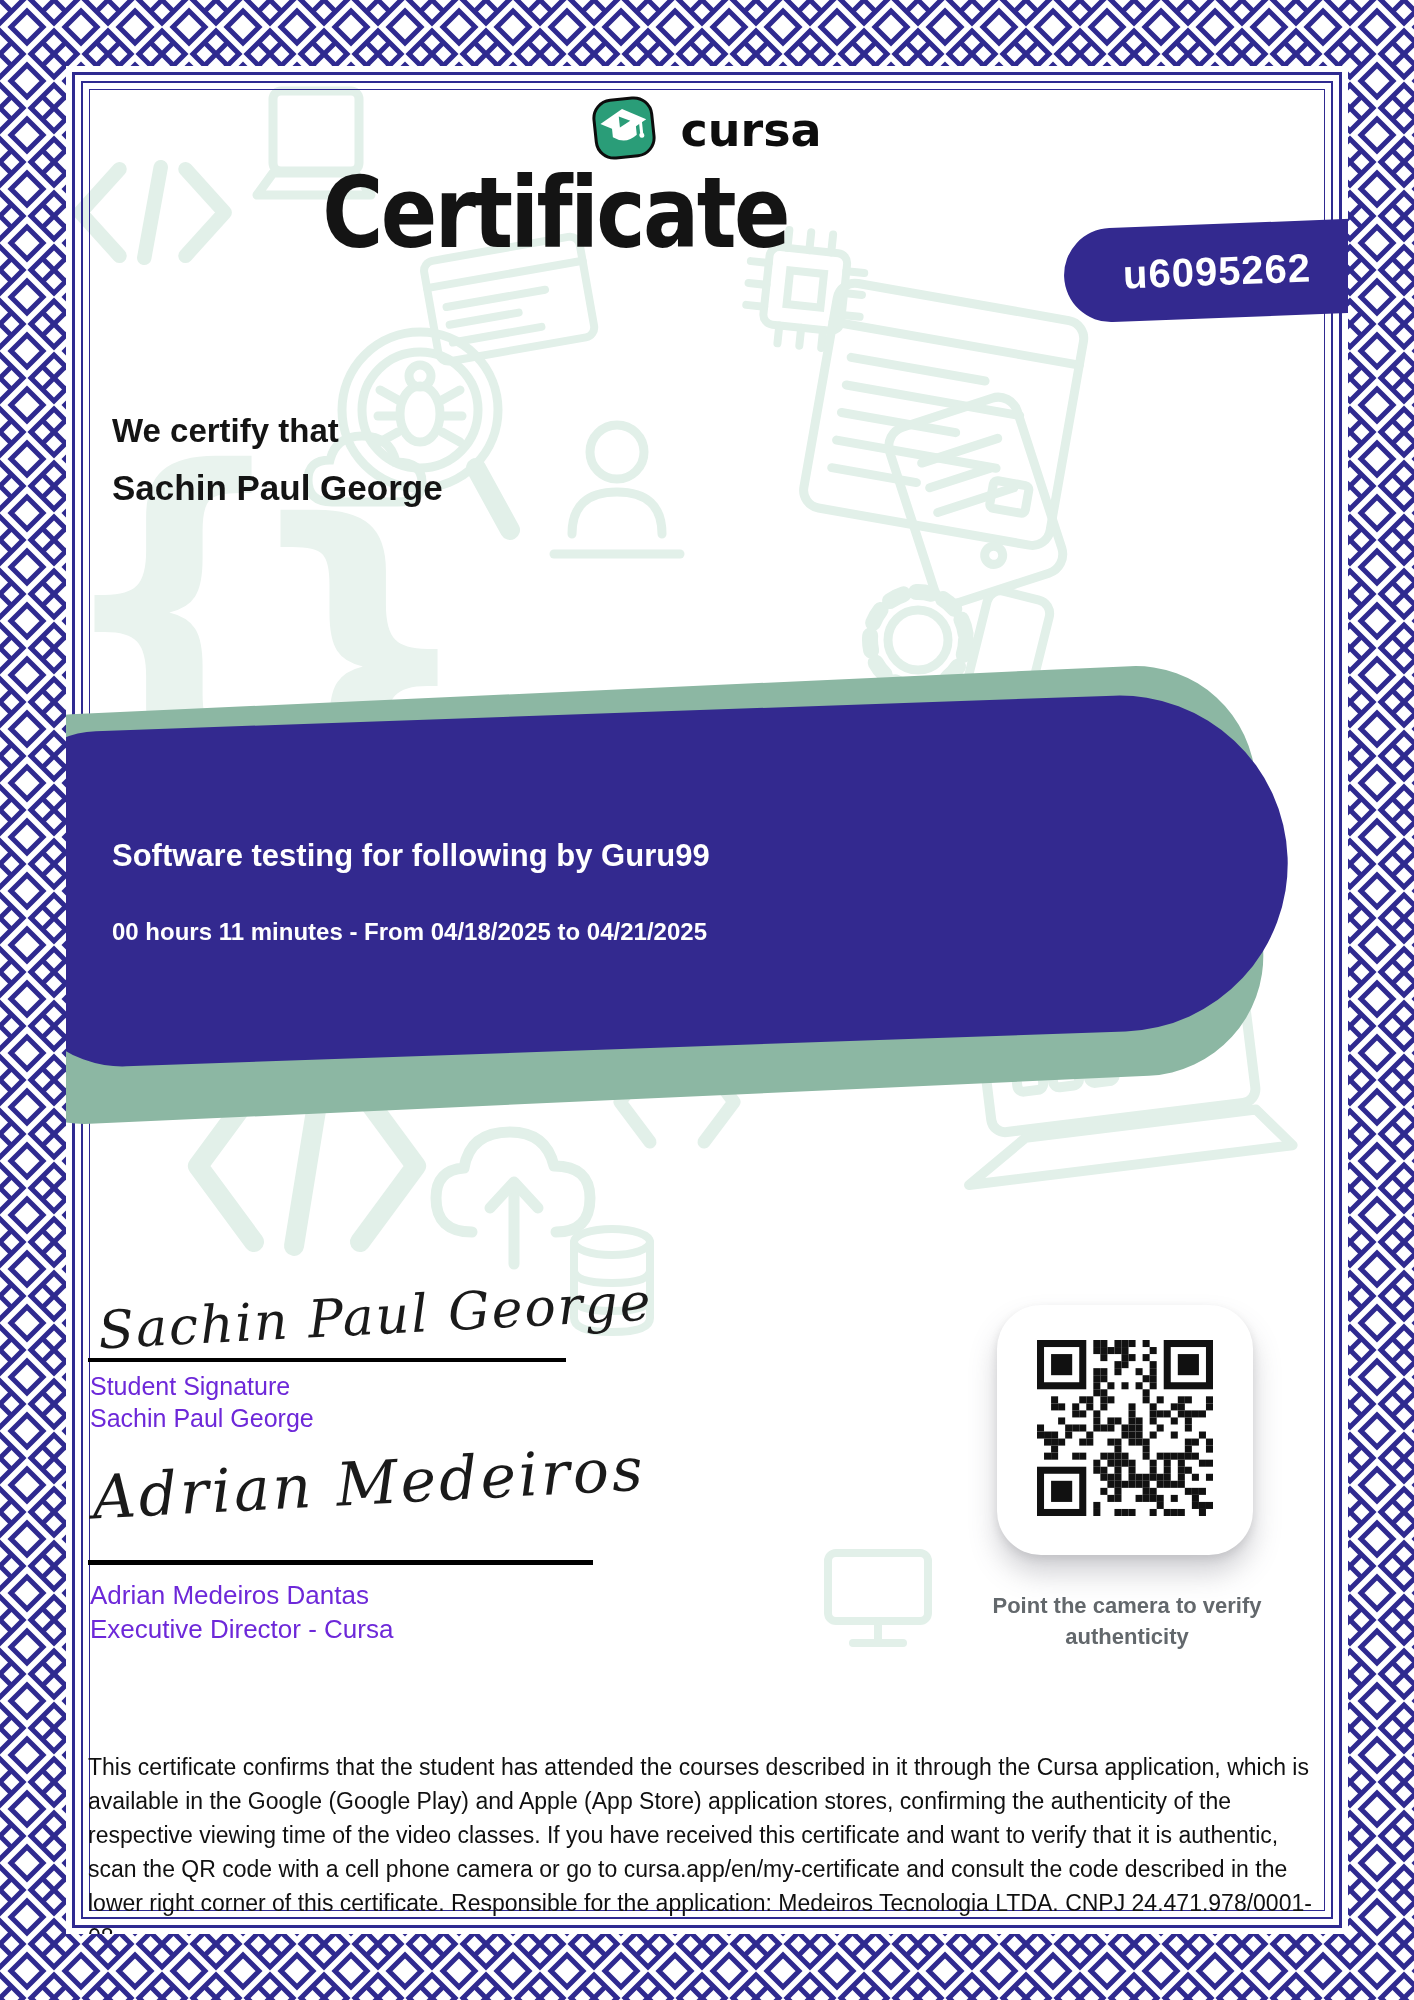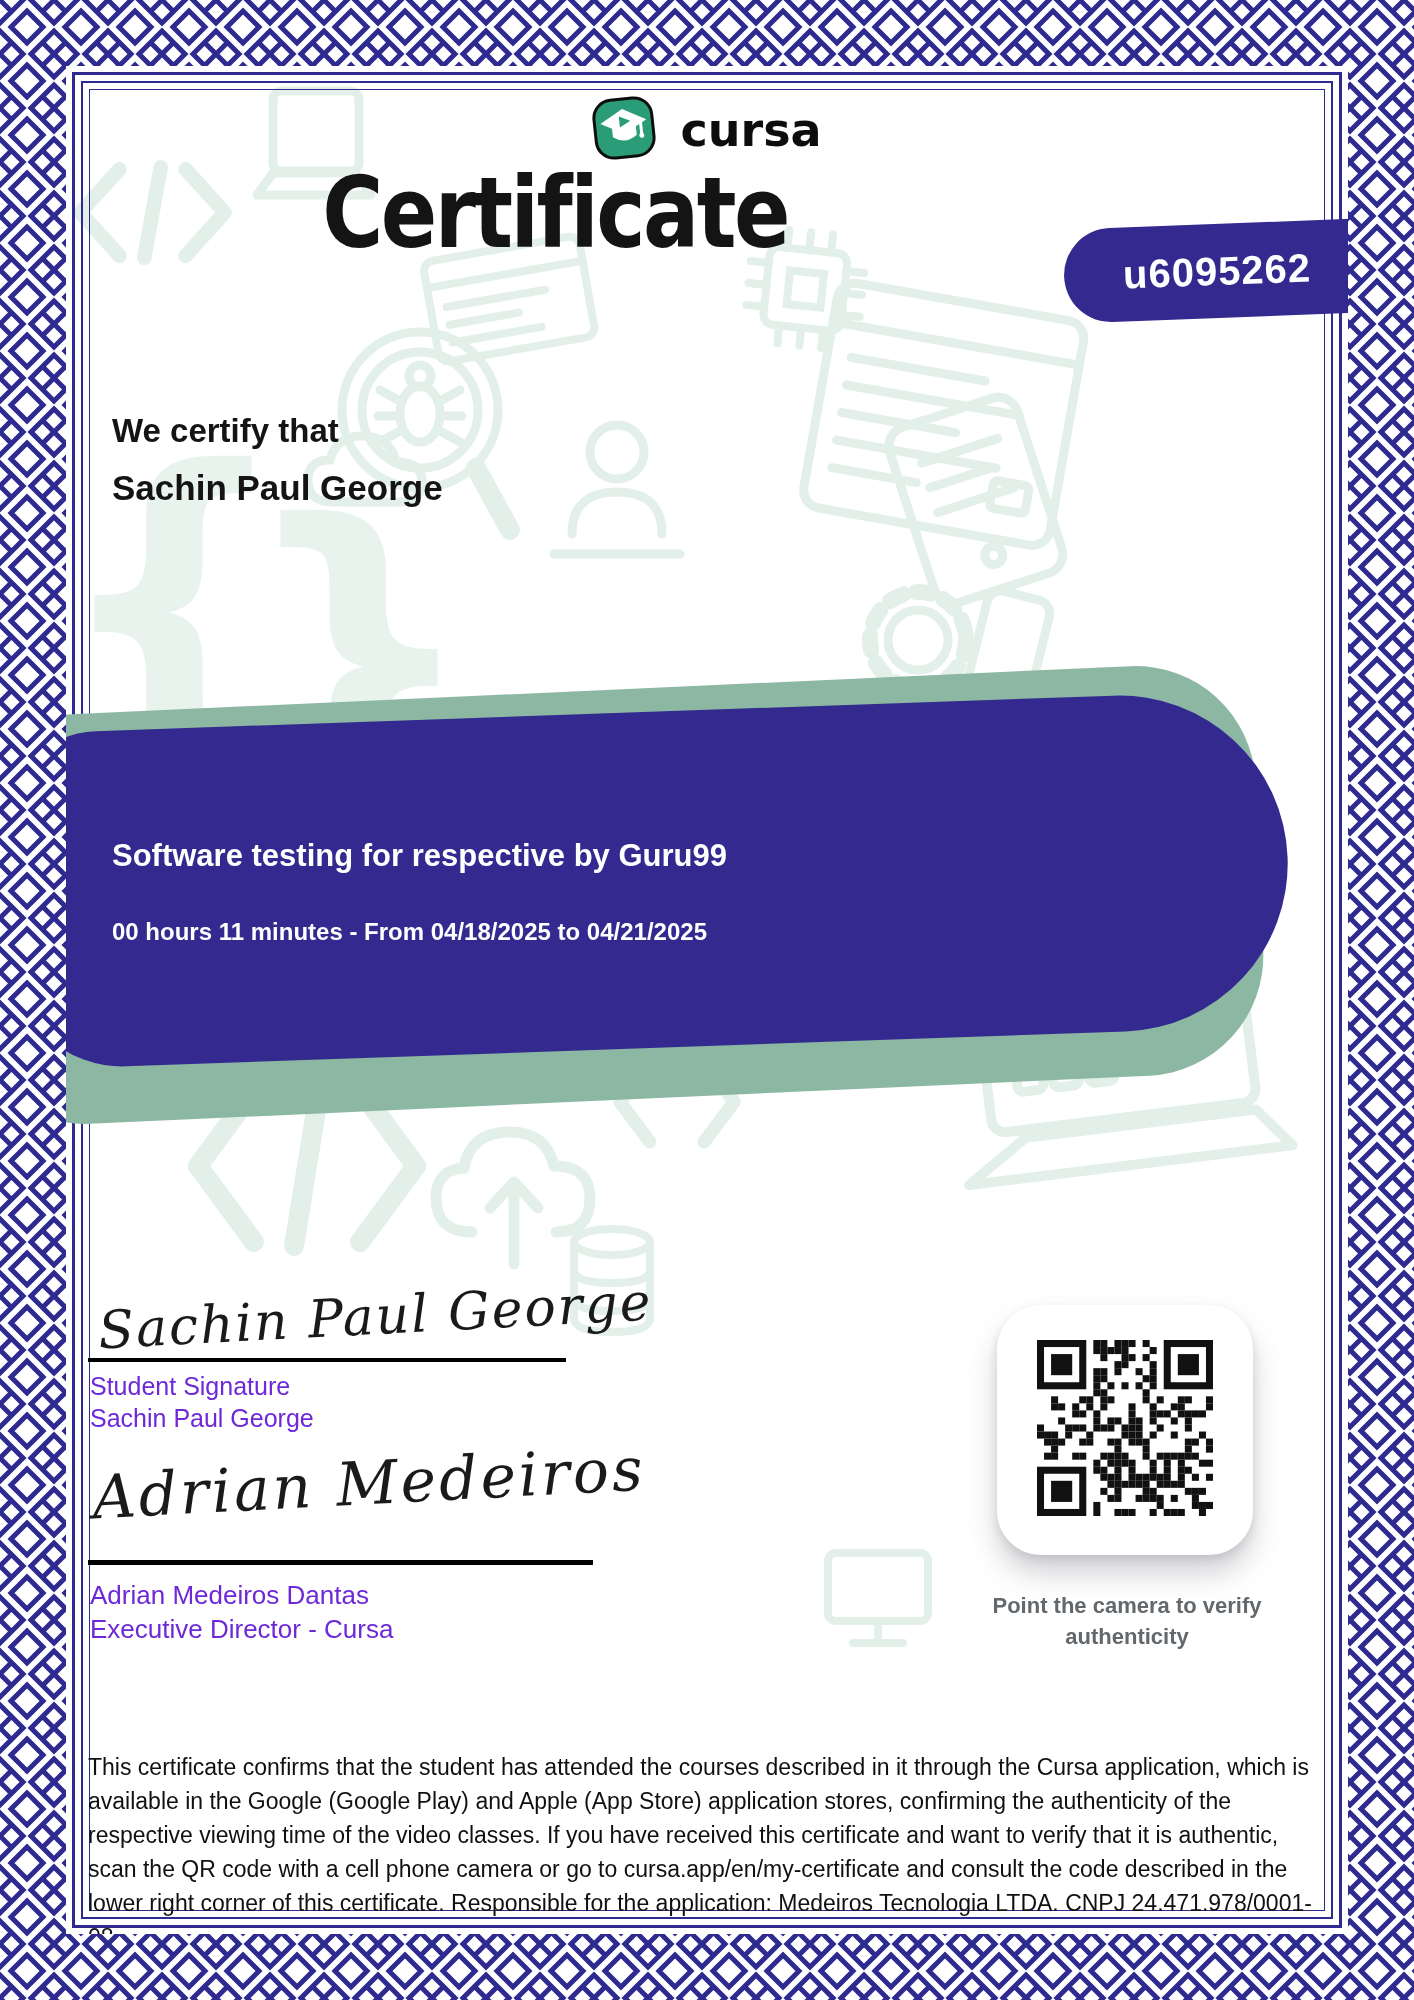--- a/index.html
+++ b/index.html
@@ -288,21 +288,21 @@
 
 <div class="certify">
   <div class="certify-line1">
     <span>We certify that</span>
     <span class="student">Sachin Paul George</span>
   </div>
 </div>
 
 <div class="banner-green"></div>
 <div class="banner-purple"></div>
-<div class="course-title">Software testing for respective by Guru99</div>
+<div class="course-title">Software testing for following by Guru99</div>
 <div class="course-details">00 hours 11 minutes - From 04/18/2025 to 04/21/2025</div>
 
 <div class="script script-student">Sachin Paul George</div>
 <div class="sig-line sig-line1"></div>
 <div class="sig-label lbl-a">Student Signature</div>
 <div class="sig-label lbl-b">Sachin Paul George</div>
 
 <div class="script script-director">Adrian Medeiros</div>
 <div class="sig-line sig-line2"></div>
 <div class="sig-label lbl-c">Adrian Medeiros Dantas</div>

